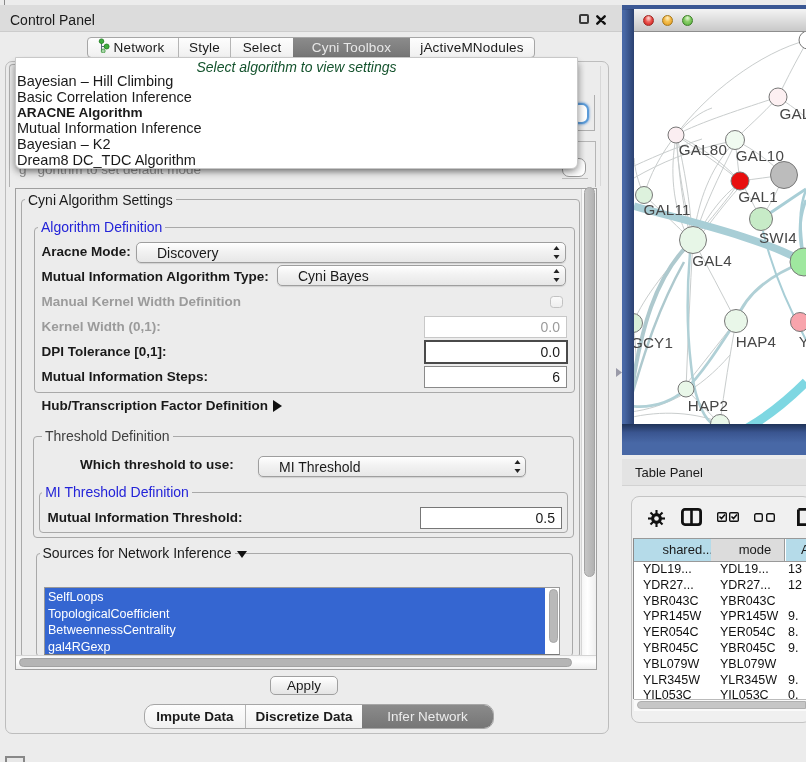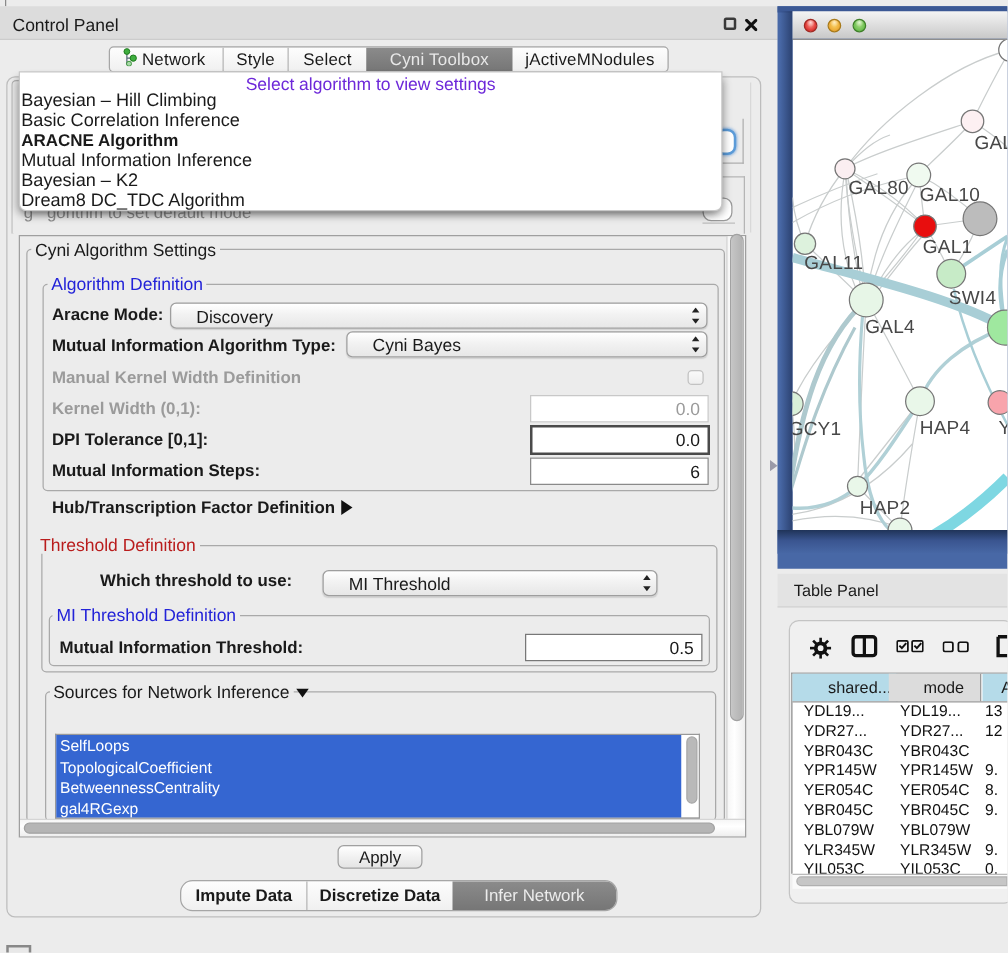--- a/index.html
+++ b/index.html
@@ -72,21 +72,21 @@
 <div class="blbl" style="left:41.5px;top:344.5px">DPI Tolerance [0,1]:</div>
 <div class="tf" style="left:424px;top:340px;width:144px;height:24px;border:2px solid #4a4a4a;line-height:20px">0.0</div>
 
 <div class="blbl" style="left:41.5px;top:369.5px">Mutual Information Steps:</div>
 <div class="tf" style="left:424px;top:366px;width:143px;height:22px;border:1px solid #8a8a8a">6</div>
 
 <div class="blbl" style="left:41.5px;top:399px">Hub/Transcription Factor Definition</div>
 <div class="arr" style="left:273px;top:400px;border-left:9px solid #111;border-top:6.5px solid transparent;border-bottom:6.5px solid transparent"></div>
 
 <div class="grp" style="left:32.5px;top:436px;width:541.5px;height:101.5px"></div>
-<div class="gtitle" style="left:29px;top:429px;color:#b91c1c">Threshold Definition</div>
+<div class="gtitle" style="left:42px;top:429px;color:#404040">Threshold Definition</div>
 
 <div class="blbl" style="left:80px;top:458px">Which threshold to use:</div>
 <div class="combo" style="left:258px;top:456px;width:268px">MI Threshold</div>
 <svg class="a" style="left:514px;top:460px" width="7" height="13" viewBox="0 0 7 13">
     <path d="M3.5 0 L6.5 4 L0.5 4 Z" fill="#222"></path>
     <path d="M3.5 13 L6.5 9 L0.5 9 Z" fill="#222"></path>
   </svg>
 
 <div class="grp" style="left:38.7px;top:491.5px;width:529.3px;height:41.5px"></div>
 <div class="gtitle" style="left:42.2px;top:484.5px;color:#2323d8">MI Threshold Definition</div>
@@ -124,21 +124,21 @@
 <div class="a" style="left:594px;top:95px;width:1px;height:36px;background:#aeaeae"></div>
 <div class="a" style="left:578px;top:141px;width:18px;height:1px;background:#b5b5b5"></div>
 <div class="a" style="left:595px;top:141px;width:1px;height:46px;background:#b5b5b5"></div>
 <div class="a" style="left:562px;top:158px;width:24px;height:19px;border:1px solid #9a9a9a;border-radius:7px;background:#fff"></div>
 <div class="a" style="left:562px;top:177.5px;width:26px;height:1px;background:#bdbdbd"></div>
 
 <div class="a" style="left:19px;top:161.5px;font-size:13.5px;color:#8f8f8f;white-space:nowrap">g<span style="margin-left:11px">gorithm to set default mode</span></div>
 <div class="a" style="left:8.5px;top:63.5px;width:8px;height:123px;border-left:1px solid #b2b2b2;border-top:1px solid #b2b2b2;border-top-left-radius:4px"></div>
 
 <div class="a" style="left:15px;top:57px;width:563px;height:111.5px;background:#fff;border:1px solid #c8c8c8;border-radius:0 0 6px 6px;box-shadow:0 5px 8px -2px rgba(0,0,0,0.33), 4px 3px 7px -3px rgba(0,0,0,0.24), -4px 3px 7px -3px rgba(0,0,0,0.24)"></div>
-<div class="a" style="left:15px;top:59px;width:563px;text-align:center;color:#6d28d9;font-size:14px;">Select algorithm to view settings</div>
+<div class="a" style="left:15px;top:59px;width:563px;text-align:center;color:#14532d;font-size:14px;font-style:italic;">Select algorithm to view settings</div>
 <div class="a" style="left:17px;top:74px;font-size:14.5px;line-height:15.7px">Bayesian – Hill Climbing<br>Basic Correlation Inference<br><b style="font-size:13.6px">ARACNE Algorithm</b><br>Mutual Information Inference<br>Bayesian – K2<br>Dream8 DC_TDC Algorithm</div>
 
 <svg class="a" style="left:615px;top:368px" width="8" height="9" viewBox="0 0 8 9">
     <path d="M1 0 L7 4.5 L1 9 Z" fill="#9a9aa8"></path>
   </svg>
 
 <div class="a" style="left:622px;top:5px;width:184px;height:450px;background:#4868a6"></div>
 <div class="a" style="left:622px;top:5px;width:184px;height:4.5px;background:#3b5894"></div>
 <div class="a" style="left:624px;top:9px;width:10px;height:415px;background:linear-gradient(90deg,rgba(26,42,80,0),rgba(26,42,80,0.62))"></div>
 

